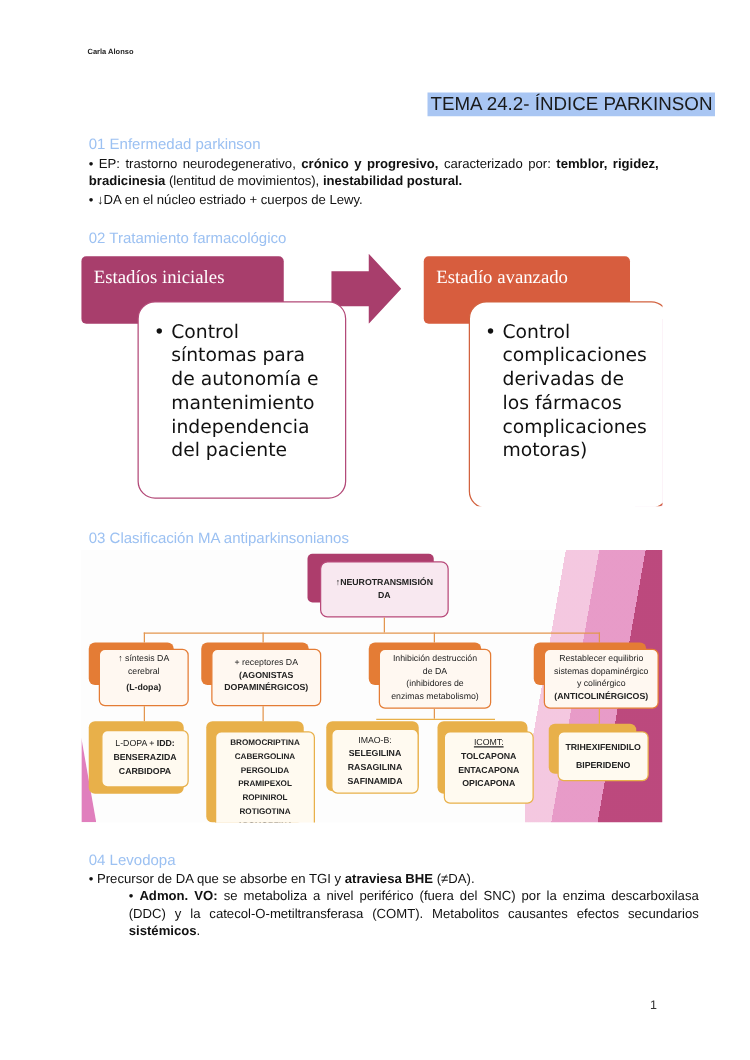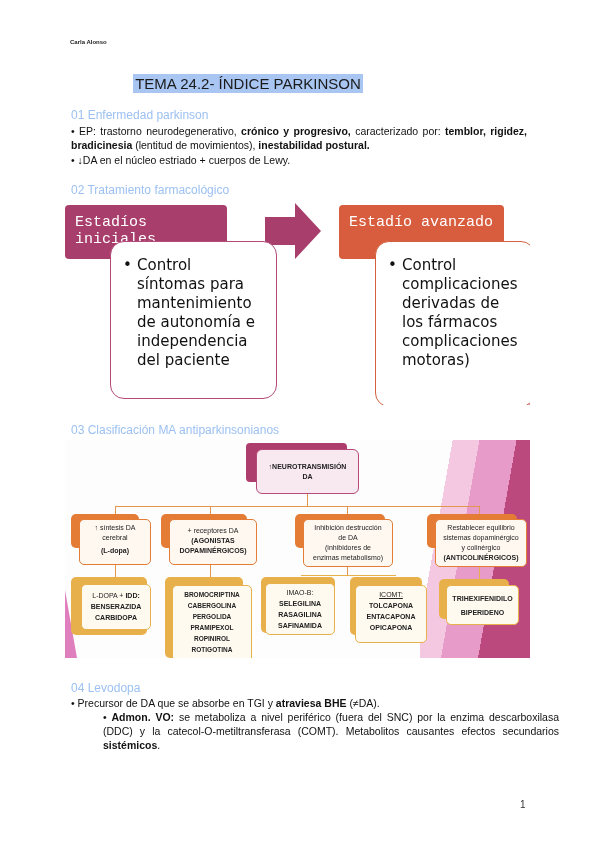--- a/index.html
+++ b/index.html
@@ -1,31 +1,31 @@
 <!DOCTYPE html>
 <html><head>
 <meta charset="utf-8">
 <style>
   * { box-sizing: border-box; margin: 0; padding: 0; }
   html, body { width: 600px; height: 848px; background: #ffffff; overflow: hidden; }
   body { position: relative; font-family: "Liberation Sans", sans-serif; color: #111; }
 
   .author { position: absolute; left: 70px; top: 39px; font-size: 6px; font-weight: bold; color: #222; }
 
-  .title-wrap { position: absolute; left: 0; width: 496px; top: 74px; text-align: center; }
+  .title-wrap { position: absolute; left: 0; width: 572px; top: 74px; text-align: right; }
   .title { display: inline-block; background: #a9c6f3; font-size: 15px; color: #1a1a1a; padding: 1px 2px; line-height: 17px; }
 
   .h { position: absolute; left: 71px; font-size: 12px; font-weight: normal; color: #9cc1f2; }
   .p { position: absolute; left: 71px; width: 456px; font-size: 10.5px; line-height: 14px; color: #111; text-align: justify; }
   .p b { font-weight: bold; }
 
   
   .d1 { position: absolute; left: 65px; top: 199px; width: 465px; height: 206px; background: #fff; overflow: hidden; }
   .d1 .deco { position: absolute; right: 0; top: 0; width: 22px; height: 206px; background: linear-gradient(160deg, #ffffff 0%, #ffffff 30%, #e79ac9 30%, #e79ac9 100%); }
-  .d1 .hdr { position: absolute; height: 54px; border-radius: 4px; color: #fff; font-family: Liberation Mono, monospace; font-size: 15px; padding: 9px 0 0 10px; }
+  .d1 .hdr { position: absolute; height: 54px; border-radius: 4px; color: #fff; font-family: Liberation Serif, serif; font-size: 15px; padding: 9px 0 0 10px; }
   .d1 .hdr.left { left: 0; top: 6px; width: 162px; background: #a83e6c; }
   .d1 .hdr.right { left: 274px; top: 6px; width: 165px; background: #d75d3e; }
   .d1 .card { position: absolute; background: #fff; border-radius: 14px; font-family: "DejaVu Sans", sans-serif; font-size: 15px; line-height: 19px; color: #111; padding: 14px 8px 0 12px; }
   .d1 .card.left { left: 45px; top: 42px; width: 167px; height: 158px; border: 1.5px solid #b34a78; }
   .d1 .card.right { left: 310px; top: 42px; width: 160px; height: 166px; border: 1.5px solid #d2623f; }
   .d1 .card .bullet-row { display: flex; }
   .d1 .card .dot { width: 14px; flex: none; }
   .d1 .arrow { position: absolute; left: 200px; top: 4px; width: 56px; height: 56px; }
 
   
@@ -68,22 +68,22 @@
   <svg class="arrow" viewBox="0 0 56 56">
     <polygon points="0,14 30,14 30,0 56,28 30,56 30,42 0,42" fill="#a83e6c"></polygon>
   </svg>
   <div class="hdr right">Estadío avanzado</div>
   <div class="card left">
     <div class="bullet-row">
       <span class="dot">•</span>
       <div>
         <div>Control</div>
         <div>síntomas para</div>
+        <div>de autonomía e</div>
         <div>mantenimiento</div>
-        <div>de autonomía e</div>
         <div>independencia</div>
         <div>del paciente</div>
       </div>
     </div>
   </div>
   <div class="card right">
     <div class="bullet-row">
       <span class="dot">•</span>
       <div>
         <div>Control</div>

